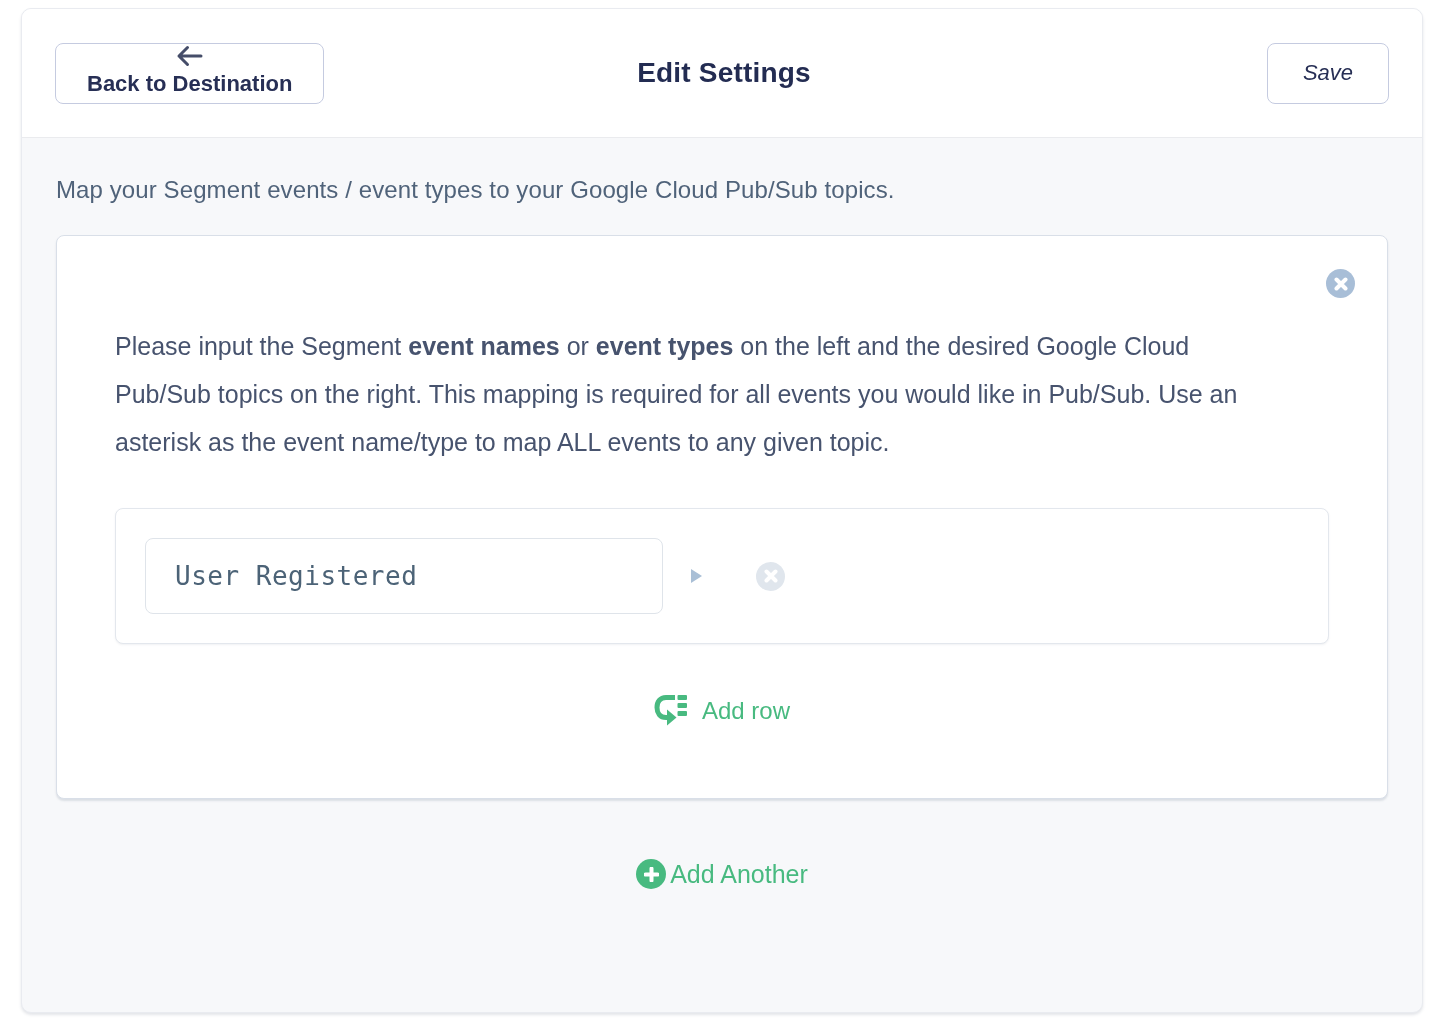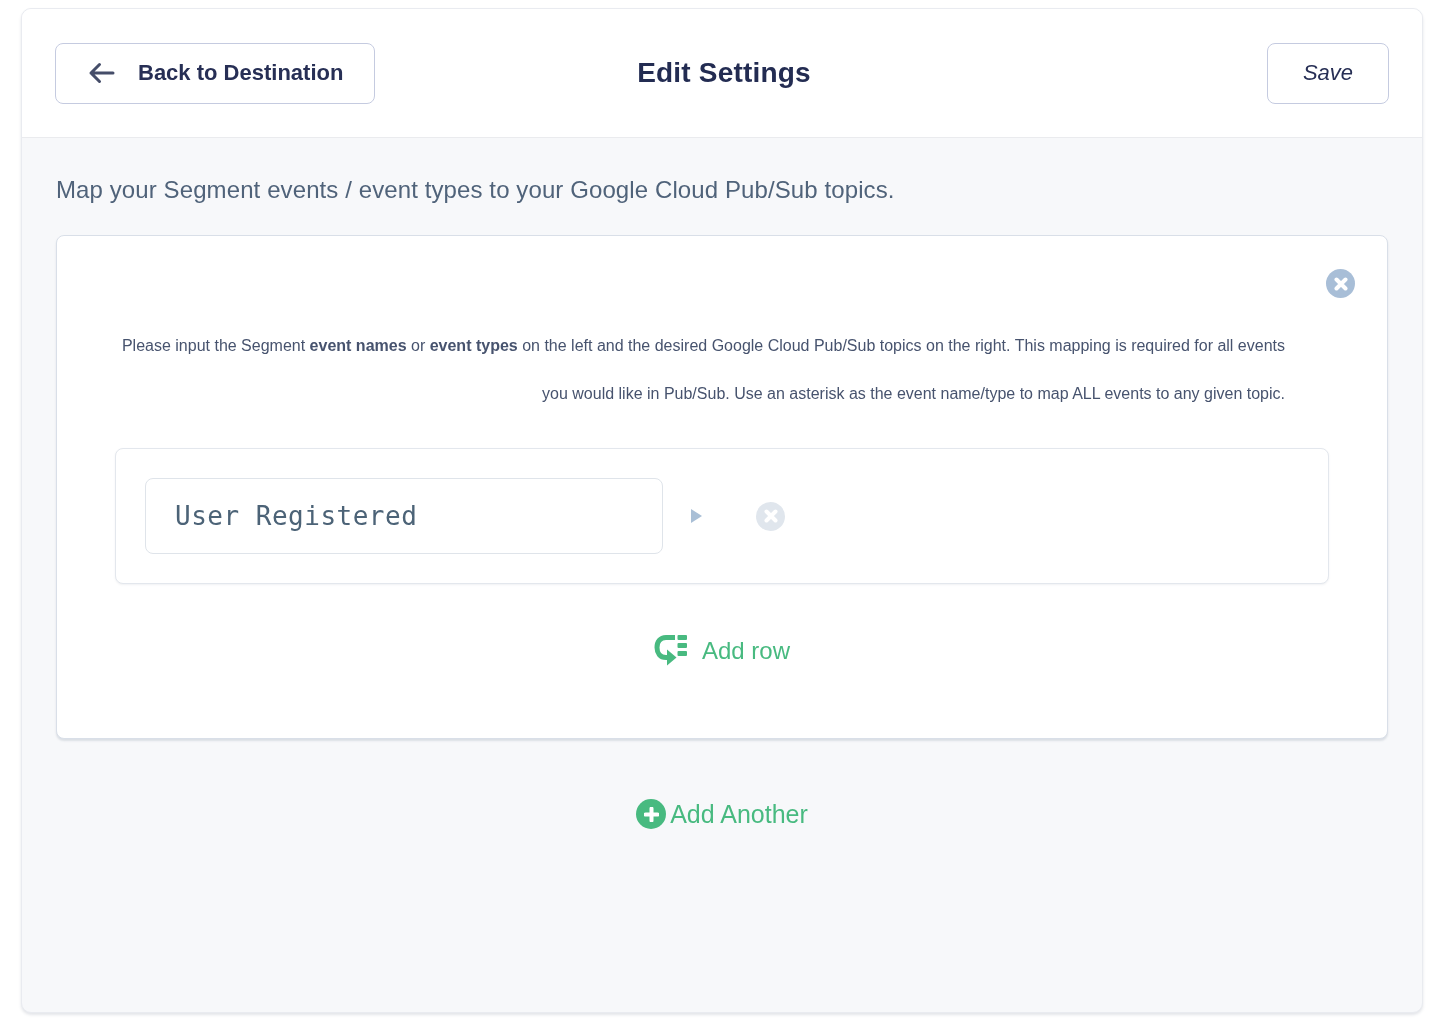--- a/index.html
+++ b/index.html
@@ -32,27 +32,28 @@
     background: #ffffff;
     border: 1px solid #c5cbe0;
     border-radius: 8px;
     color: #272f55;
     cursor: pointer;
     font-family: "Liberation Sans", sans-serif;
   }
   .btn-back {
     display: inline-flex;
     align-items: center;
-    gap: 22px;
+    gap: 3px;
     height: 61px;
     padding: 0 31px;
     font-size: 22px;
     font-weight: 700;
     position: relative;
     z-index: 2;
+    flex-direction: column;
   }
   .page-title {
     position: absolute;
     left: 4px; right: 0;
     text-align: center;
     font-size: 28px;
     font-weight: 700;
     color: #232c52;
     letter-spacing: .2px;
   }
@@ -97,30 +98,29 @@
     top: 33px; right: 32px;
     background: #a8bed7;
   }
   .card-title {
     font-size: 27px;
     font-weight: 500;
     color: #2b4a66;
   }
   .card-desc {
     margin-top: 24px;
-    font-size: 16px;
+    font-size: 25px;
     font-weight: 400;
     color: #47536e;
     line-height: 48px;
     max-width: 1170px;
-    text-align: right;
   }
   .card-desc b { font-weight: 700; }
   .map-row {
-    margin-top: 30px;
+    margin-top: 42px;
     border: 1px solid #e3e7ed;
     border-radius: 8px;
     background: #ffffff;
     box-shadow: 0 1px 2px rgba(130,140,160,.12);
     padding: 29px;
     display: flex;
     align-items: center;
   }
   .map-input {
     width: 518px;

